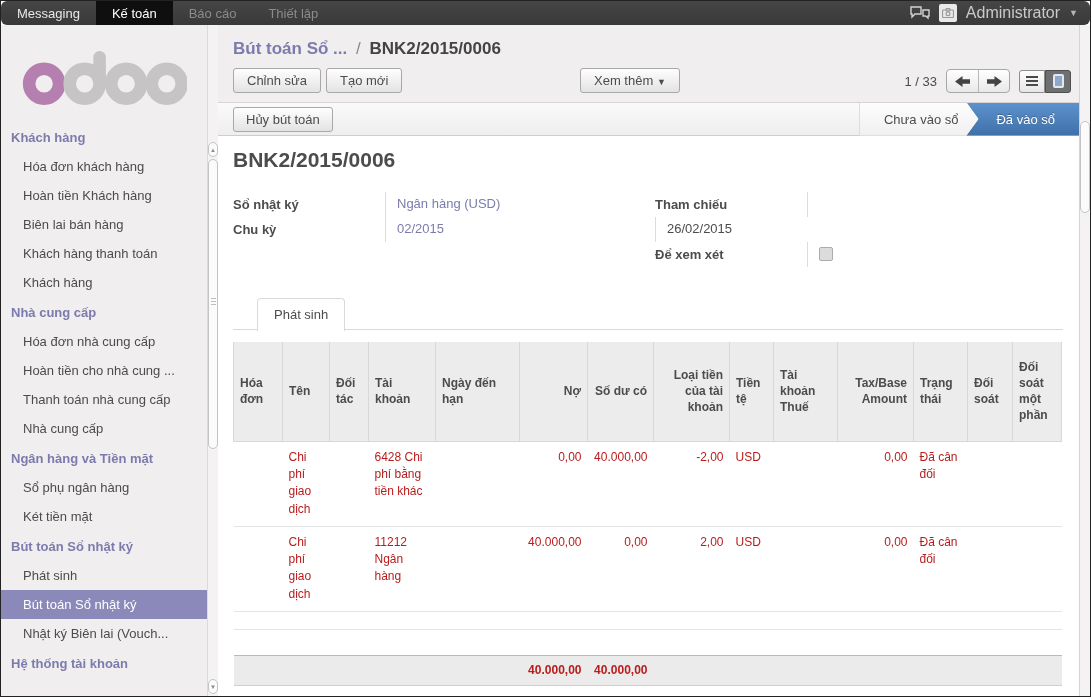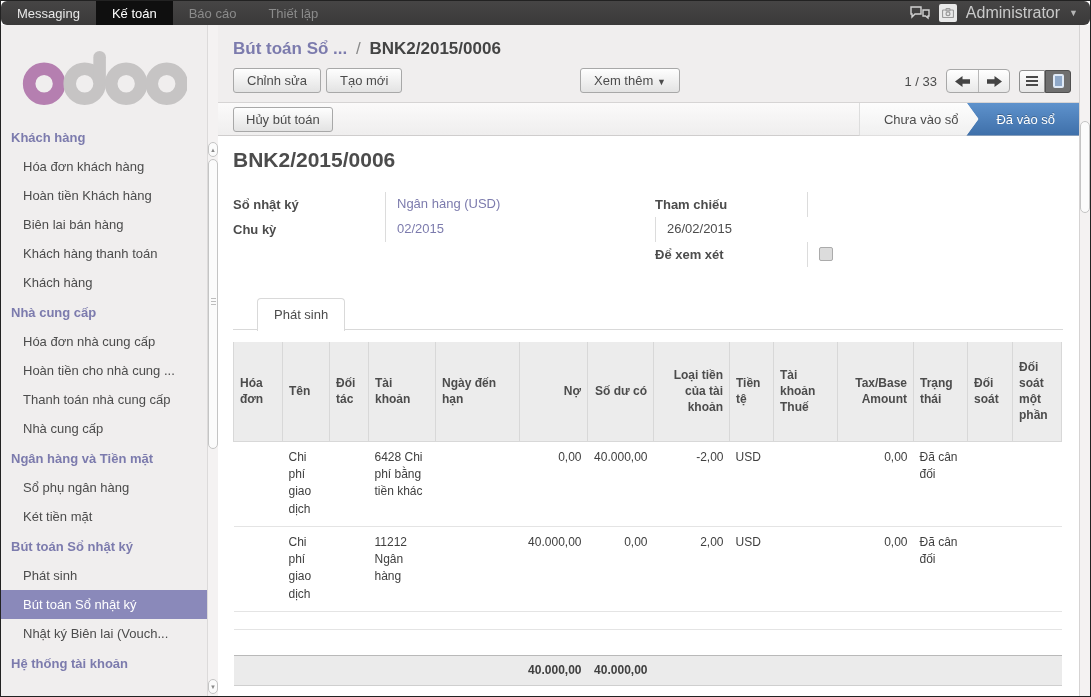--- a/index.html
+++ b/index.html
@@ -150,21 +150,21 @@
   table.lines thead th {
     background:#ececec; font-weight:bold; color:#4c4c4c; text-align:left;
     vertical-align:middle; padding:6px 6px; height:99px;
     border-right:1px solid #d8d8d8; border-bottom:1px solid #d8d8d8;
     font-size:12px; line-height:1.35;
   }
   table.lines thead th:first-child { border-left:1px solid #d8d8d8; }
   table.lines thead th.num { text-align:right; }
   table.lines tbody td {
     vertical-align:top; padding:7px 6px; border-bottom:1px solid #e4e4e4;
-    color:#404040; line-height:1.45; word-wrap:break-word;
+    color:#b91c1c; line-height:1.45; word-wrap:break-word;
   }
   table.lines tbody tr.line { height:85px; }
   table.lines tbody tr.empty-line { height:18px; }
   table.lines td.num { text-align:right; }
   table.lines tr.spacer td { border:none; height:26px; padding:0; }
   table.lines tr.totals td {
     background:#ebebeb; border-top:1px solid #b9b9b9; border-bottom:1px solid #cfcfcf;
     font-weight:bold; padding:6px; height:27px; vertical-align:middle;
   }
 </style>

